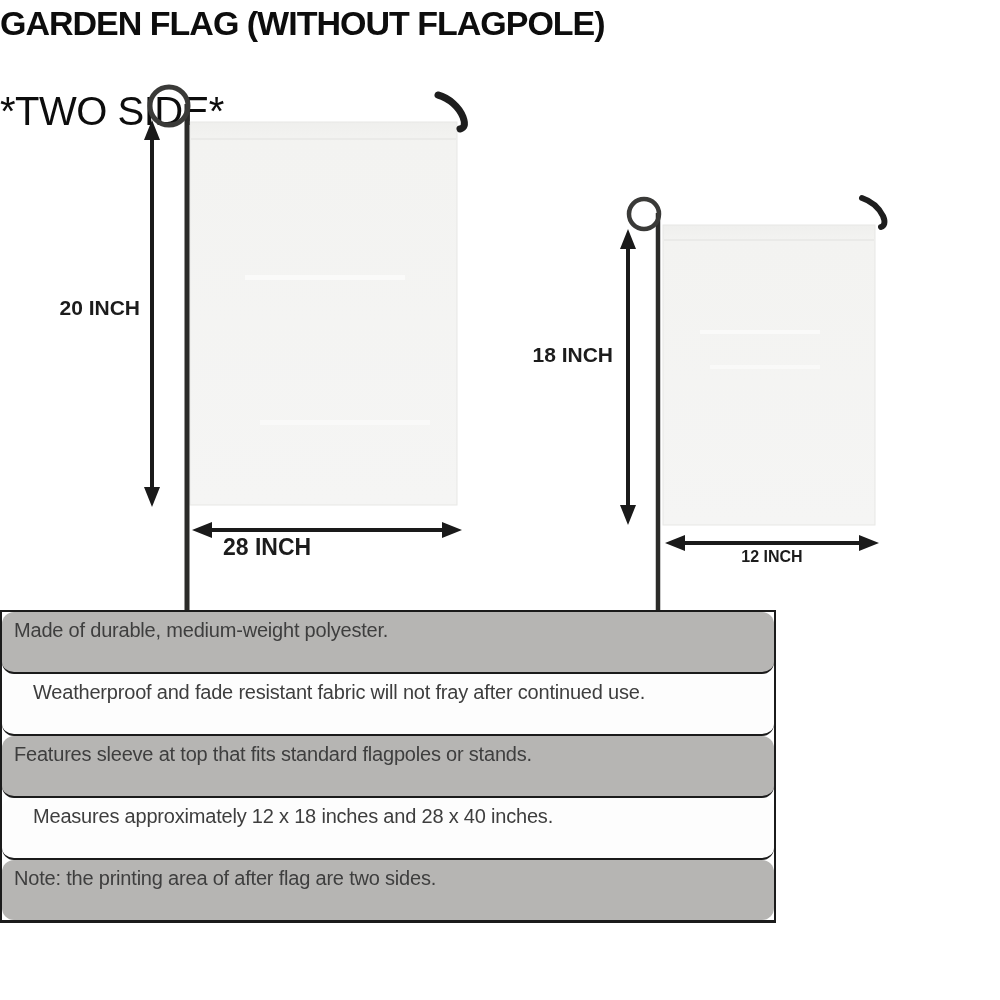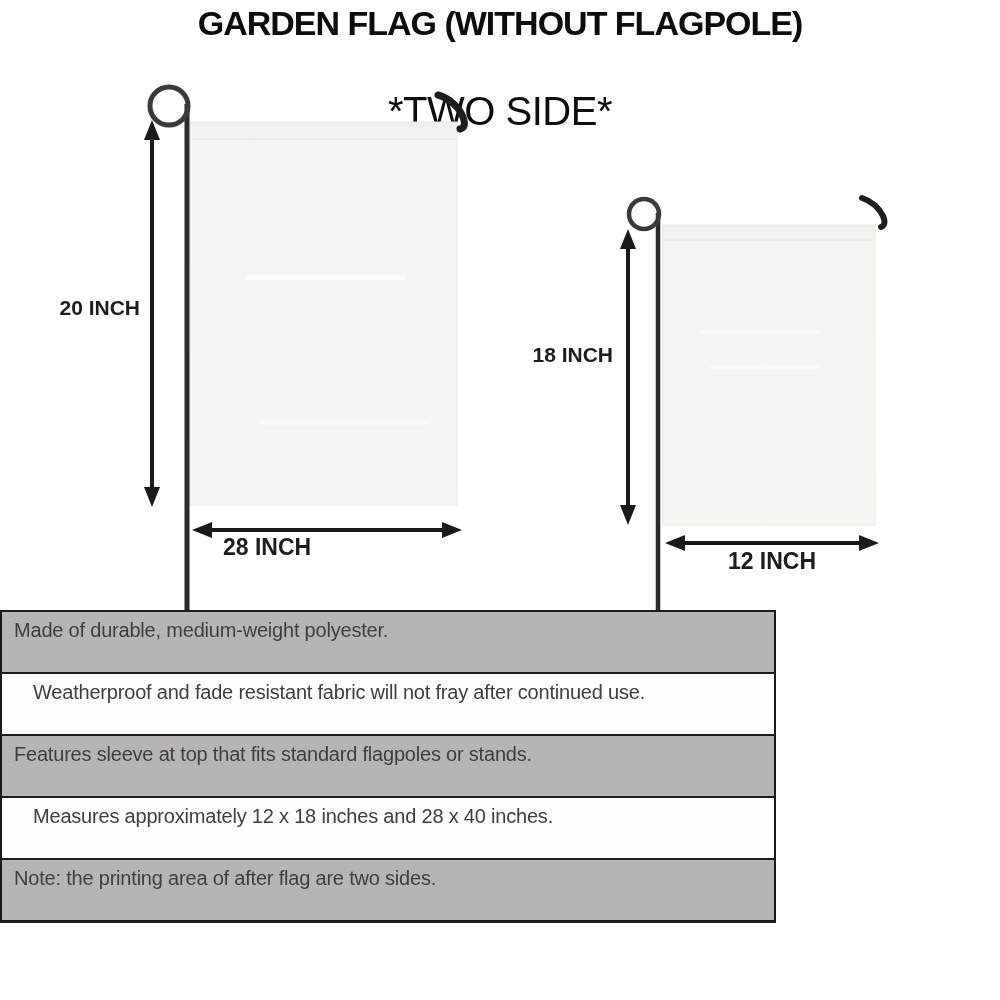--- a/index.html
+++ b/index.html
@@ -1,46 +1,46 @@
 <!DOCTYPE html>
 <html><head>
 <meta charset="utf-8">
 <style>
   html,body{margin:0;padding:0;background:#ffffff;}
   .canvas{
     position:relative;width:1000px;height:1000px;background:#ffffff;
     font-family:"Liberation Sans",sans-serif;overflow:hidden;
   }
   
-  .title-block{position:absolute;top:5px;left:0;width:100%;text-align:center;color:#0d0d0d;}
+  .title-block{position:absolute;top:5px;left:0;width:100%;color:#0d0d0d;}
   .title-line1{font-size:34px;font-weight:bold;letter-spacing:-1px;line-height:1.1;}
   .title-line2{font-size:40px;font-weight:normal;letter-spacing:-0.5px;line-height:1.15;margin-top:46px;}
 
   
   .diagram-svg{position:absolute;top:0;left:0;}
 
   
   .dim-label{
     position:absolute;font-weight:bold;font-size:21px;color:#1c1c1c;letter-spacing:0px;
     white-space:nowrap;
   }
   .lbl-40{top:296px;left:40px;width:100px;text-align:right;}
   .lbl-28{top:534px;left:223px;width:200px;text-align:left;font-size:23px;}
   .lbl-18{top:343px;left:513px;width:100px;text-align:right;}
-  .lbl-12{top:548px;left:672px;width:200px;text-align:center;font-size:23px;}
+  .lbl-12{top:548px;left:672px;width:200px;text-align:center;font-size:16px;}
 
   
   .spec-table{
     position:absolute;top:610px;left:0;width:776px;
     border:2px solid #1b1b1b;border-bottom-width:3px;border-left-width:2px;
     box-sizing:border-box;
   }
   .spec-row{
     height:53px;padding:7px 10px 0 12px;font-size:20px;color:#3e3e3e;
-    letter-spacing:-0.2px;border-bottom:2px solid #1b1b1b;box-sizing:content-box;
+    letter-spacing:-0.2px;border-bottom:2px solid #1b1b1b;box-sizing:content-box;border-radius:12px;
   }
   .spec-row:last-child{border-bottom:none;}
   .row-gray{background:#b6b5b3;}
   .row-white{background:#fdfdfd;padding-left:31px;}
 </style>
 </head>
 <body>
 
 <div class="canvas">
 

